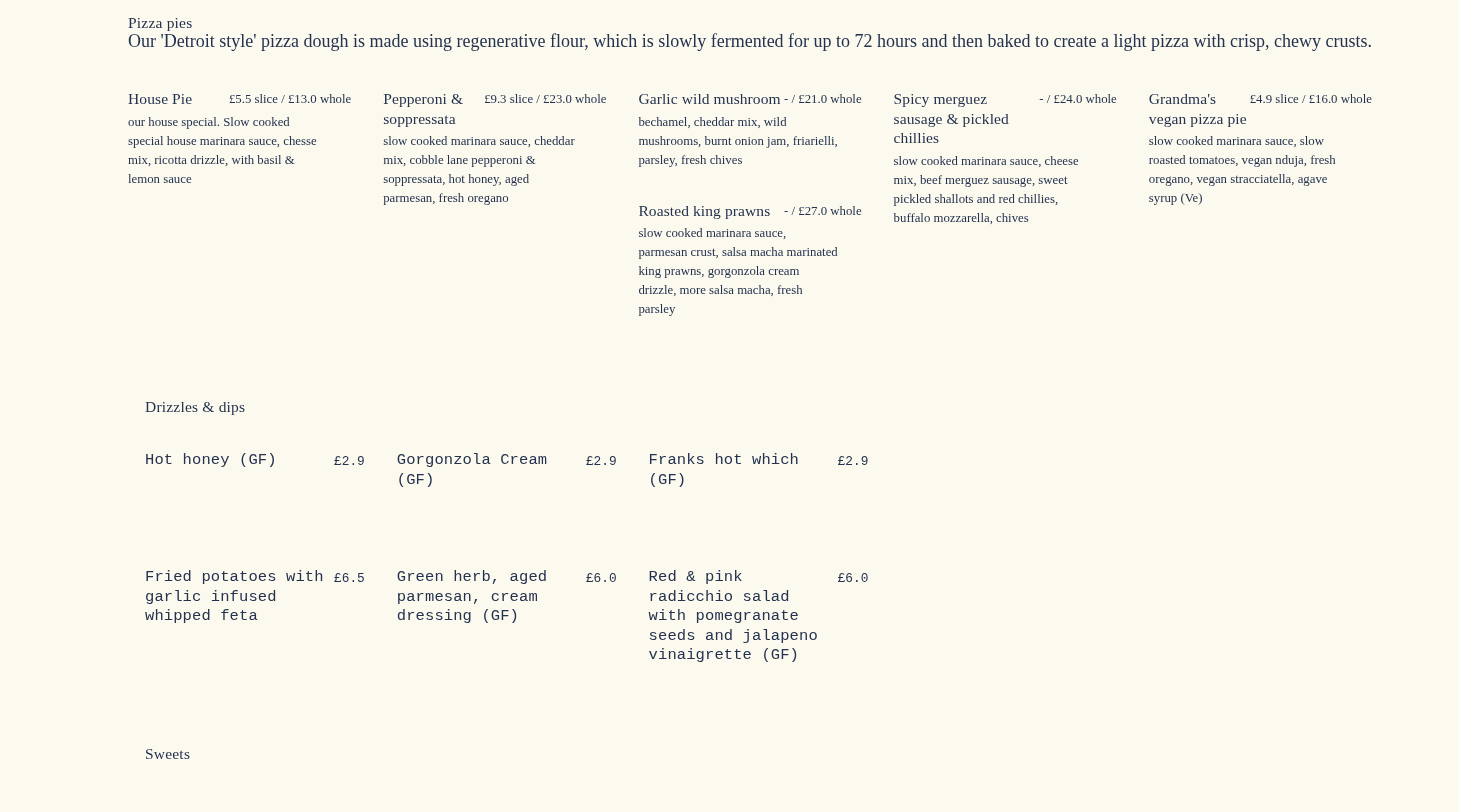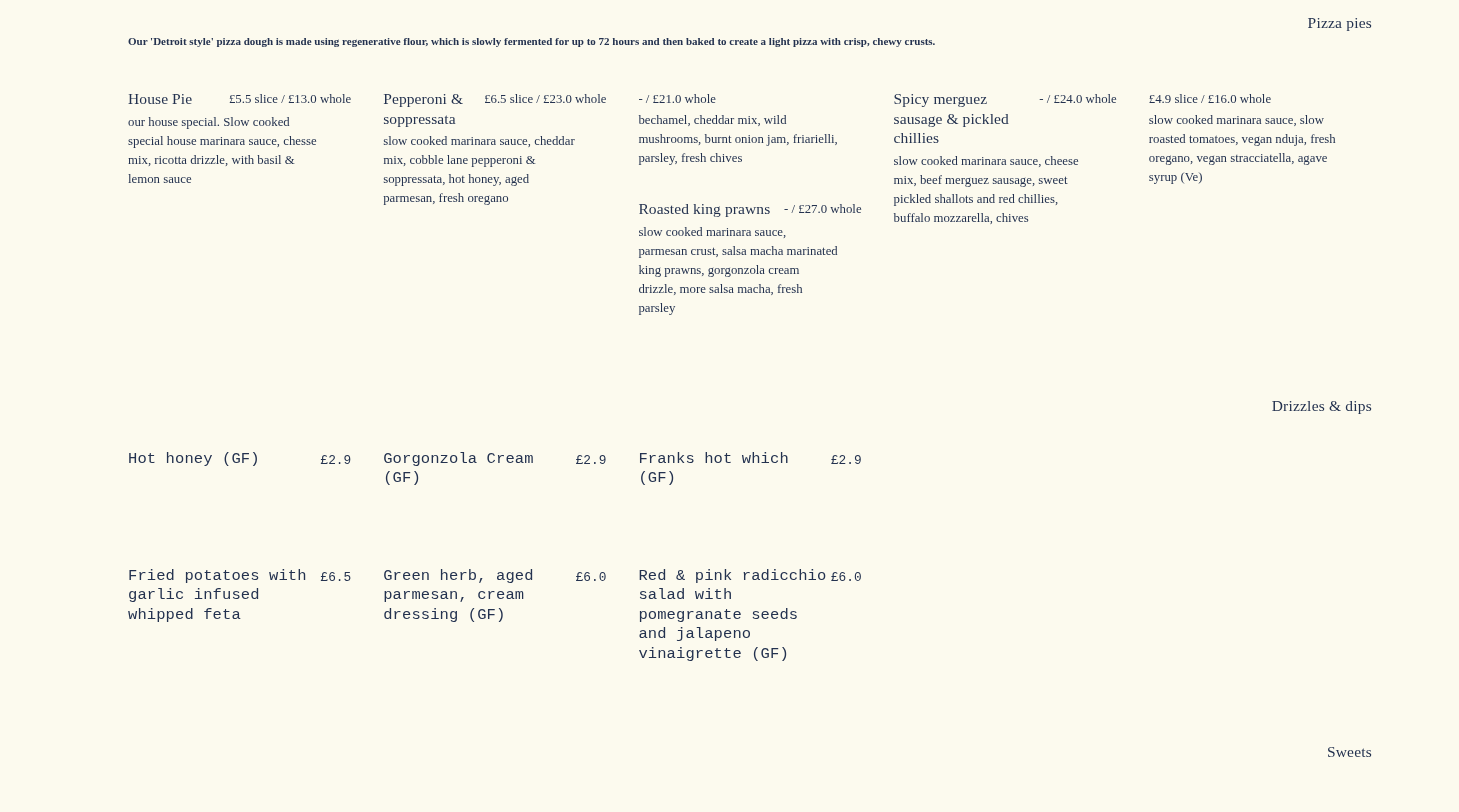--- a/index.html
+++ b/index.html
@@ -17,39 +17,39 @@
   .page {
     box-sizing: border-box;
     width: 1459px;
     height: 812px;
     padding: 13px 87px 0 128px;
   }
   .section-heading {
     margin: 0;
     font-size: 15.5px;
     font-weight: 400;
-    text-align: right;
+    text-align: left;
     line-height: 19px;
     letter-spacing: 0.2px;
   }
   .section-subtitle {
     margin: 2px 0 0 0;
-    font-size: 11px;
-    text-align: left;
+    font-size: 18px;
+    text-align: center;
     line-height: 15px;
-    font-weight: bold;
   }
   .menu-grid {
     display: grid;
     grid-template-columns: repeat(5, 1fr);
     column-gap: 32px;
     margin-top: 40px;
   }
   .menu-section.later {
     margin-top: 78px;
+    margin-left: 17px;
   }
   .menu-section.later .menu-grid {
     margin-top: 35px;
     font-family: Liberation Mono, monospace;
   }
   .menu-col {
     display: flex;
     flex-direction: column;
   }
   .menu-item + .menu-item {
@@ -99,28 +99,29 @@
             <h3 class="item-name">House Pie</h3>
             <span class="item-price">£5.5 slice / £13.0 whole</span>
           </header>
           <p class="item-desc">our house special. Slow cooked special house marinara sauce, chesse mix, ricotta drizzle, with basil &amp; lemon sauce</p>
         </article>
       </div>
       <div class="menu-col">
         <article class="menu-item">
           <header class="item-head">
             <h3 class="item-name">Pepperoni &amp; soppressata</h3>
-            <span class="item-price">£6.5 slice / £23.0 whole</span>
+            <span class="item-price">£9.3 slice / £23.0 whole</span>
           </header>
           <p class="item-desc">slow cooked marinara sauce, cheddar mix, cobble lane pepperoni &amp; soppressata, hot honey, aged parmesan, fresh oregano</p>
         </article>
       </div>
       <div class="menu-col">
         <article class="menu-item">
           <header class="item-head">
+            <h3 class="item-name">Garlic wild mushroom</h3>
             <span class="item-price">- / £21.0 whole</span>
           </header>
           <p class="item-desc">bechamel, cheddar mix, wild mushrooms, burnt onion jam, friarielli, parsley, fresh chives</p>
         </article>
         <article class="menu-item">
           <header class="item-head">
             <h3 class="item-name">Roasted king prawns</h3>
             <span class="item-price">- / £27.0 whole</span>
           </header>
           <p class="item-desc">slow cooked marinara sauce, parmesan crust, salsa macha marinated king prawns, gorgonzola cream drizzle, more salsa macha, fresh parsley</p>
@@ -131,20 +132,21 @@
           <header class="item-head">
             <h3 class="item-name">Spicy merguez sausage &amp; pickled chillies</h3>
             <span class="item-price">- / £24.0 whole</span>
           </header>
           <p class="item-desc">slow cooked marinara sauce, cheese mix, beef merguez sausage, sweet pickled shallots and red chillies, buffalo mozzarella, chives</p>
         </article>
       </div>
       <div class="menu-col">
         <article class="menu-item">
           <header class="item-head">
+            <h3 class="item-name">Grandma's vegan pizza pie</h3>
             <span class="item-price">£4.9 slice / £16.0 whole</span>
           </header>
           <p class="item-desc">slow cooked marinara sauce, slow roasted tomatoes, vegan nduja, fresh oregano, vegan stracciatella, agave syrup (Ve)</p>
         </article>
       </div>
     </div>
   </section>
 
   <section class="menu-section later">
     <h2 class="section-heading">Drizzles &amp; dips</h2>

